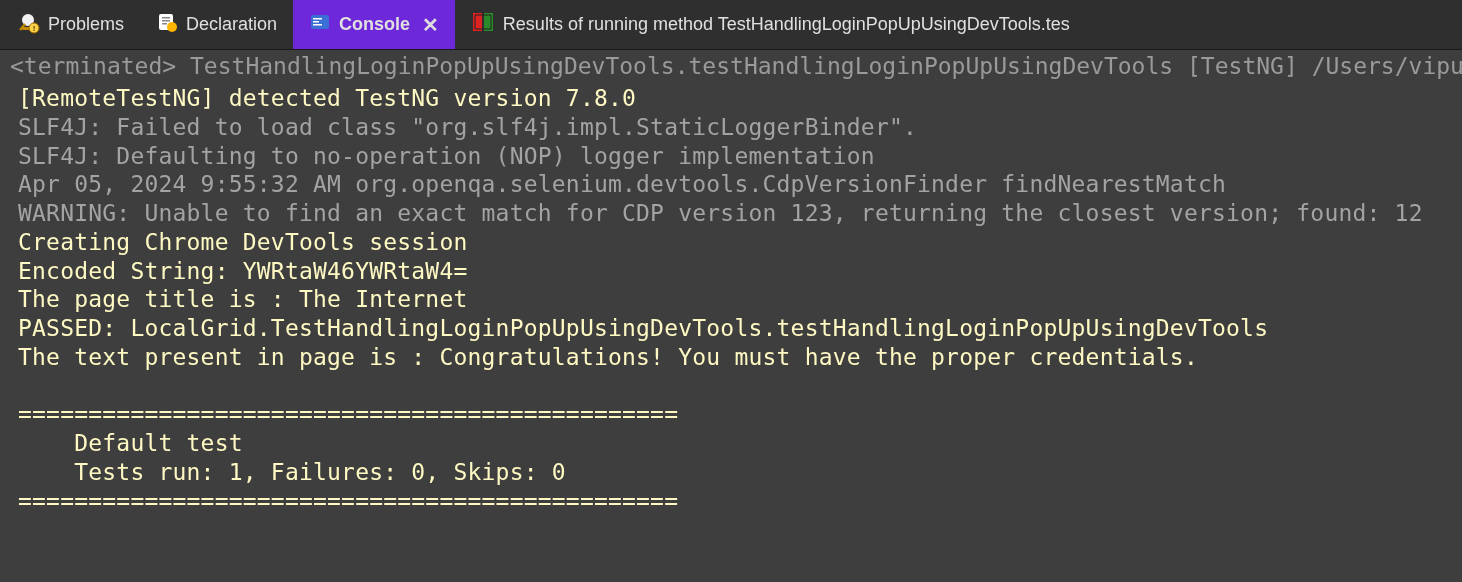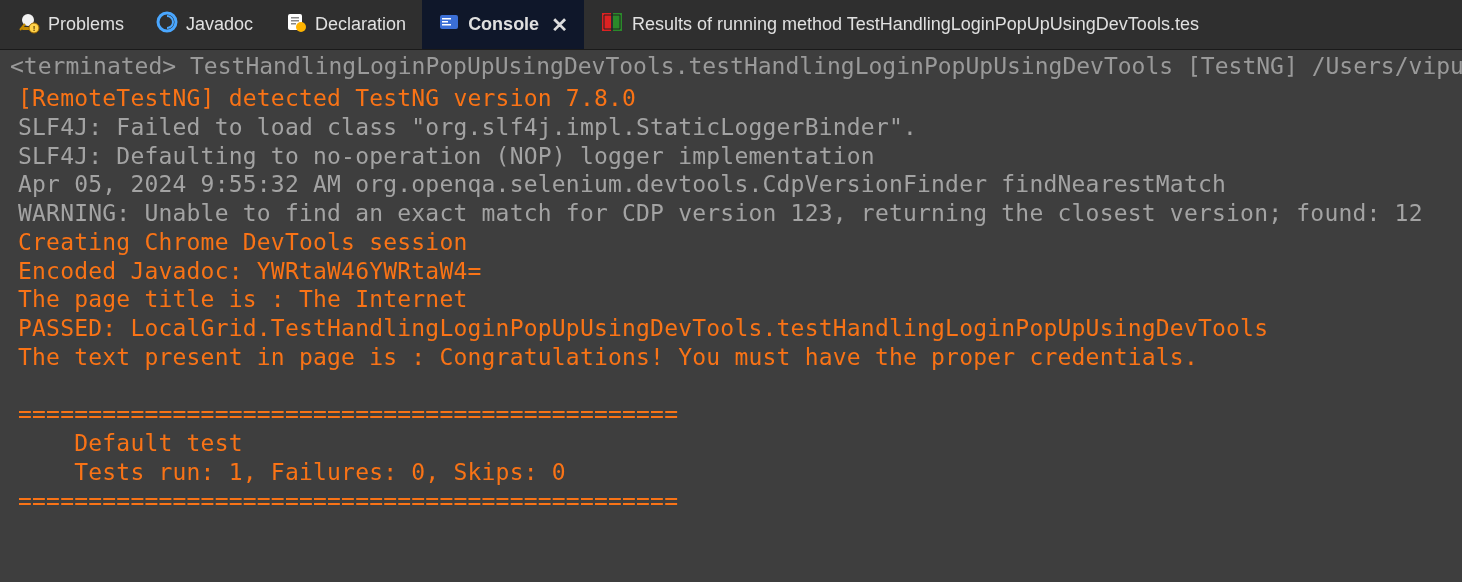--- a/index.html
+++ b/index.html
@@ -23,21 +23,21 @@
     .tab {
       display:flex;
       align-items:center;
       gap:8px;
       padding:0 16px;
       color:#e0e0e0;
       white-space:nowrap;
       cursor:pointer;
     }
     .tab.active {
-      background:#0f172a;
+      background:#6d28d9;
       font-weight:600;
     }
     .tab .close {
       margin-left:4px;
       font-size:20px;
       color:#ddd;
     }
     .tab svg { flex:0 0 auto; }
     .tab .lbl {}
     .tabbar-overflow { flex:1; display:flex; }
@@ -53,50 +53,41 @@
     
     .console {
       padding:2px 0 0 18px;
       font-family:Menlo,Consolas,monospace;
       font-size:23px;
       line-height:1.25;
       white-space:pre;
       overflow:hidden;
       letter-spacing:0.2px;
     }
-    .console .white { color:#f97316;text-align:center; }
+    .console .white { color:#fef9c3;text-align:center; }
     .console .red   { color:#a3a3a3; }
   </style>
 </head>
 <body>
 
 <div class="tabbar">
 
   <div class="tab">
     <span>
       <svg width="24" height="24" viewBox="0 0 24 24">
         <circle cx="12" cy="10" r="6" fill="#f2f2f2"></circle>
         <rect x="6" y="17" width="12" height="3" rx="1" fill="#c48a00"></rect>
         <path d="M4 20 L9 14" stroke="#c48a00" stroke-width="2"></path>
         <circle cx="18" cy="18" r="5" fill="#ffd24a" stroke="#a06a00" stroke-width="1"></circle>
         <text x="18" y="21" font-size="8" text-anchor="middle" fill="#5a3b00" font-weight="bold">!</text>
       </svg>
     </span>
     <span class="lbl">Problems</span>
   </div>
 
-  <div class="tab">
-    <span>
-      <svg width="22" height="22" viewBox="0 0 22 22">
-        <circle cx="11" cy="11" r="9" fill="none" stroke="#4aa7ff" stroke-width="3"></circle>
-        <path d="M11 5a6 6 0 0 1 0 12" fill="none" stroke="#4aa7ff" stroke-width="2"></path>
-      </svg>
-    </span>
-    <span class="lbl">Javadoc</span>
-  </div>
 
   <div class="tab">
     <span>
       <svg width="22" height="22" viewBox="0 0 22 22">
         <rect x="3" y="3" width="14" height="16" rx="2" fill="#fff"></rect>
         <rect x="6" y="6" width="8" height="1.5" fill="#888"></rect>
         <rect x="6" y="9" width="8" height="1.5" fill="#888"></rect>
         <rect x="6" y="12" width="5" height="1.5" fill="#888"></rect>
         <circle cx="16" cy="16" r="5" fill="#ffb400"></circle>
       </svg>
@@ -131,21 +122,21 @@
 </div>
 
 <div class="status">&lt;terminated&gt; TestHandlingLoginPopUpUsingDevTools.testHandlingLoginPopUpUsingDevTools [TestNG] /Users/vipulgupta/.p2/pool/plugin</div>
 
 <pre class="console" id="console-out"><span class="white">[RemoteTestNG] detected TestNG version 7.8.0
 </span><span class="red">SLF4J: Failed to load class "org.slf4j.impl.StaticLoggerBinder".
 </span><span class="red">SLF4J: Defaulting to no-operation (NOP) logger implementation
 </span><span class="red">Apr 05, 2024 9:55:32 AM org.openqa.selenium.devtools.CdpVersionFinder findNearestMatch
 </span><span class="red">WARNING: Unable to find an exact match for CDP version 123, returning the closest version; found: 12
 </span><span class="white">Creating Chrome DevTools session
-</span><span class="white">Encoded Javadoc: YWRtaW46YWRtaW4=
+</span><span class="white">Encoded String: YWRtaW46YWRtaW4=
 </span><span class="white">The page title is : The Internet
 </span><span class="white">PASSED: LocalGrid.TestHandlingLoginPopUpUsingDevTools.testHandlingLoginPopUpUsingDevTools
 </span><span class="white">The text present in page is : Congratulations! You must have the proper credentials.
 </span><span class="white">
 </span><span class="white">===============================================
 </span><span class="white">    Default test
 </span><span class="white">    Tests run: 1, Failures: 0, Skips: 0
 </span><span class="white">===============================================
 </span></pre>
 

